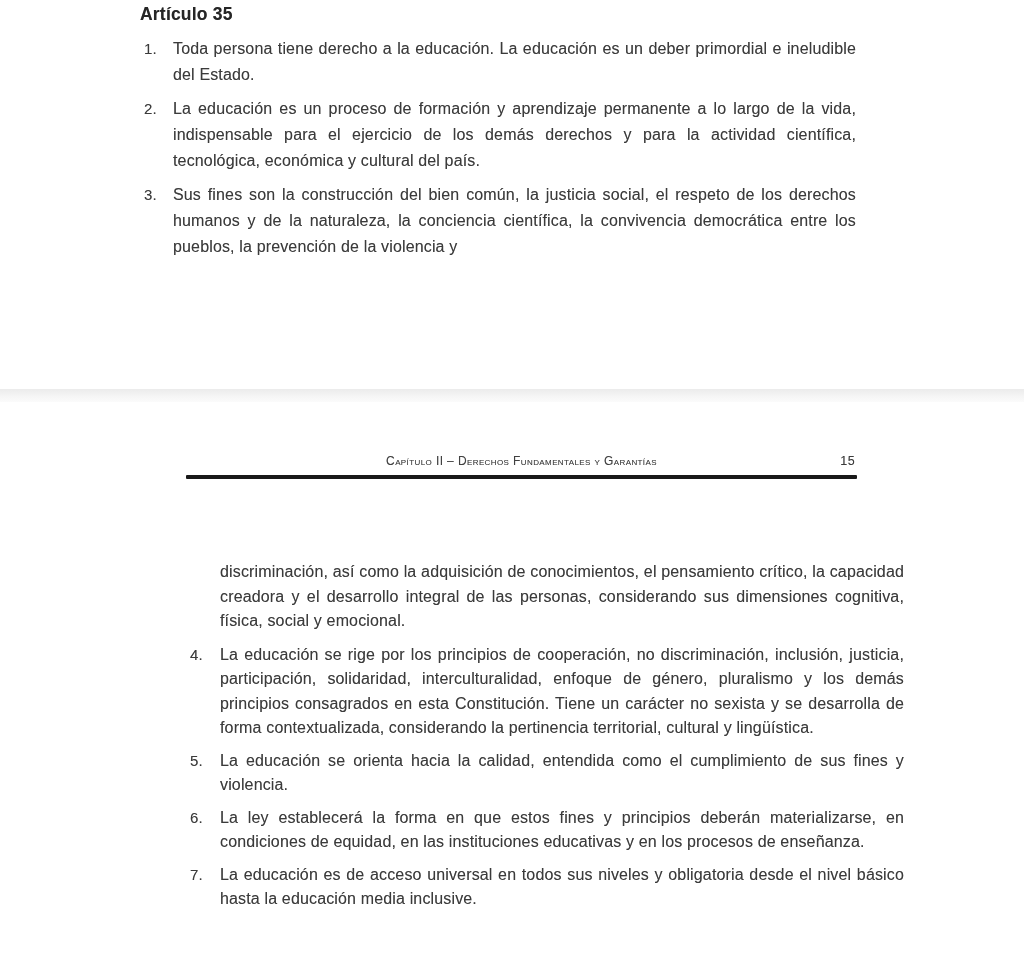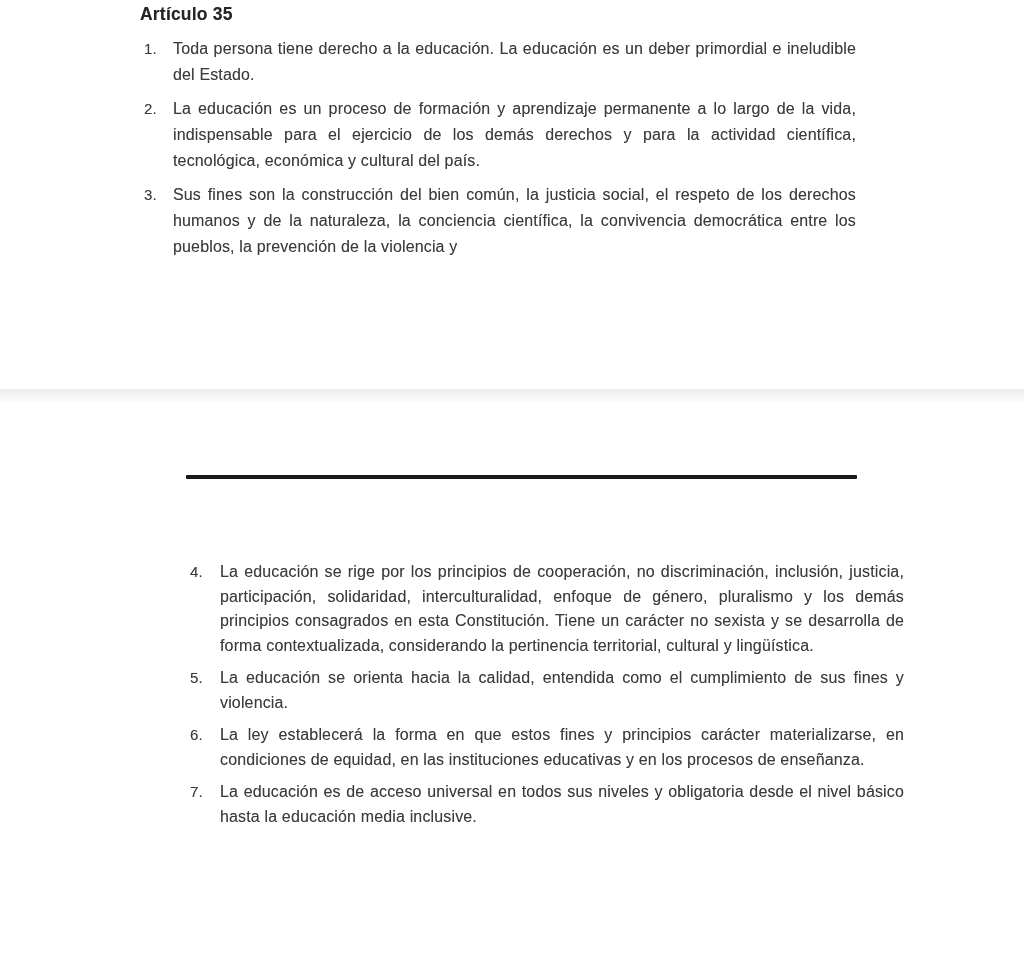--- a/index.html
+++ b/index.html
@@ -140,36 +140,41 @@
           <div class="txt-cell">Sus fines son la construcción del bien común, la justicia social, el respeto de los derechos humanos y de la naturaleza, la conciencia científica, la convivencia democrática entre los pueblos, la prevención de la violencia y</div>
         </li>
       </ol>
     </div>
   </section>
 
   <div class="page-gap"></div>
 
   <section class="page page-2">
 
+    <div class="running-head">
+      <span>Capítulo II – Derechos Fundamentales y Garantías</span>
+      <span class="head-pagenum">15</span>
+    </div>
     <div class="head-rule"></div>
 
     <div class="content-2">
+      <p class="continuation body-text">discriminación, así como la adquisición de conocimientos, el pensamiento crítico, la capacidad creadora y el desarrollo integral de las personas, considerando sus dimensiones cognitiva, física, social y emocional.</p>
 
       <ol class="num-list">
         <li class="num-item body-text">
           <span class="num-cell">4.</span>
           <div class="txt-cell">La educación se rige por los principios de cooperación, no discriminación, inclusión, justicia, participación, solidaridad, interculturalidad, enfoque de género, pluralismo y los demás principios consagrados en esta Constitución. Tiene un carácter no sexista y se desarrolla de forma contextualizada, considerando la pertinencia territorial, cultural y lingüística.</div>
         </li>
         <li class="num-item body-text">
           <span class="num-cell">5.</span>
           <div class="txt-cell">La educación se orienta hacia la calidad, entendida como el cumplimiento de sus fines y violencia.</div>
         </li>
         <li class="num-item body-text">
           <span class="num-cell">6.</span>
-          <div class="txt-cell">La ley establecerá la forma en que estos fines y principios carácter materializarse, en condiciones de equidad, en las instituciones educativas y en los procesos de enseñanza.</div>
+          <div class="txt-cell">La ley establecerá la forma en que estos fines y principios deberán materializarse, en condiciones de equidad, en las instituciones educativas y en los procesos de enseñanza.</div>
         </li>
         <li class="num-item body-text">
           <span class="num-cell">7.</span>
           <div class="txt-cell">La educación es de acceso universal en todos sus niveles y obligatoria desde el nivel básico hasta la educación media inclusive.</div>
         </li>
       </ol>
     </div>
   </section>
 
 </div>

